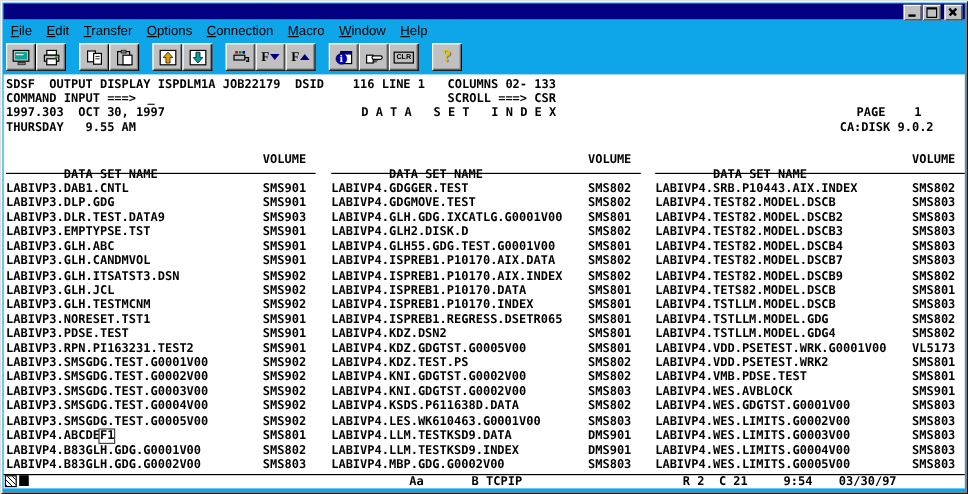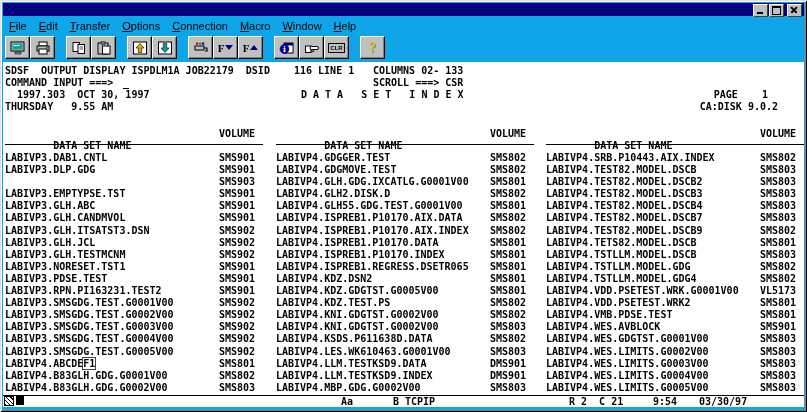--- a/index.html
+++ b/index.html
@@ -187,37 +187,37 @@
   </div>
 
   <div class="session">
     <div class="hline" style="left:2px;top:3px">SDSF  OUTPUT DISPLAY ISPDLM1A JOB22179  DSID    116 LINE 1</div>
     <div class="hline" style="left:370px;top:3px">COLUMNS 02- 133</div>
 
     <div class="hline" style="left:2px;top:15px">COMMAND INPUT ===&gt;</div>
     <div class="hline" style="left:120px;top:15px">_</div>
     <div class="hline" style="left:370px;top:15px">SCROLL ===&gt; CSR</div>
 
-    <div class="hline" style="left:14px;top:27px">1997.303  OCT 30, 1997</div>
+    <div class="hline" style="left:2px;top:27px">1997.303  OCT 30, 1997</div>
     <div class="hline" style="left:298px;top:27px">D A T A   S E T   I N D E X</div>
     <div class="hline" style="right:36px;top:27px">PAGE    1</div>
 
     <div class="hline" style="left:2px;top:39px">THURSDAY   9.55 AM</div>
     <div class="hline" style="right:26px;top:39px">CA:DISK 9.0.2</div>
 
     <div class="ds-col" style="left:2px">
       <div class="ds-hdr">
         <span>DATA SET NAME</span>
         <span class="ds-hvol">VOLUME</span>
       </div>
       <div class="sep"></div>
       <div class="ds-rows">
           <div class="ds-row"><span class="ds-name">LABIVP3.DAB1.CNTL</span><span class="ds-vol">SMS901</span></div>
           <div class="ds-row"><span class="ds-name">LABIVP3.DLP.GDG</span><span class="ds-vol">SMS901</span></div>
-          <div class="ds-row"><span class="ds-vol">SMS903</span></div>
+          <div class="ds-row"><span class="ds-name">LABIVP3.DLR.TEST.DATA9</span><span class="ds-vol">SMS903</span></div>
           <div class="ds-row"><span class="ds-name">LABIVP3.EMPTYPSE.TST</span><span class="ds-vol">SMS901</span></div>
           <div class="ds-row"><span class="ds-name">LABIVP3.GLH.ABC</span><span class="ds-vol">SMS901</span></div>
           <div class="ds-row"><span class="ds-name">LABIVP3.GLH.CANDMVOL</span><span class="ds-vol">SMS901</span></div>
           <div class="ds-row"><span class="ds-name">LABIVP3.GLH.ITSATST3.DSN</span><span class="ds-vol">SMS902</span></div>
           <div class="ds-row"><span class="ds-name">LABIVP3.GLH.JCL</span><span class="ds-vol">SMS902</span></div>
           <div class="ds-row"><span class="ds-name">LABIVP3.GLH.TESTMCNM</span><span class="ds-vol">SMS902</span></div>
           <div class="ds-row"><span class="ds-name">LABIVP3.NORESET.TST1</span><span class="ds-vol">SMS901</span></div>
           <div class="ds-row"><span class="ds-name">LABIVP3.PDSE.TEST</span><span class="ds-vol">SMS901</span></div>
           <div class="ds-row"><span class="ds-name">LABIVP3.RPN.PI163231.TEST2</span><span class="ds-vol">SMS901</span></div>
           <div class="ds-row"><span class="ds-name">LABIVP3.SMSGDG.TEST.G0001V00</span><span class="ds-vol">SMS902</span></div>

